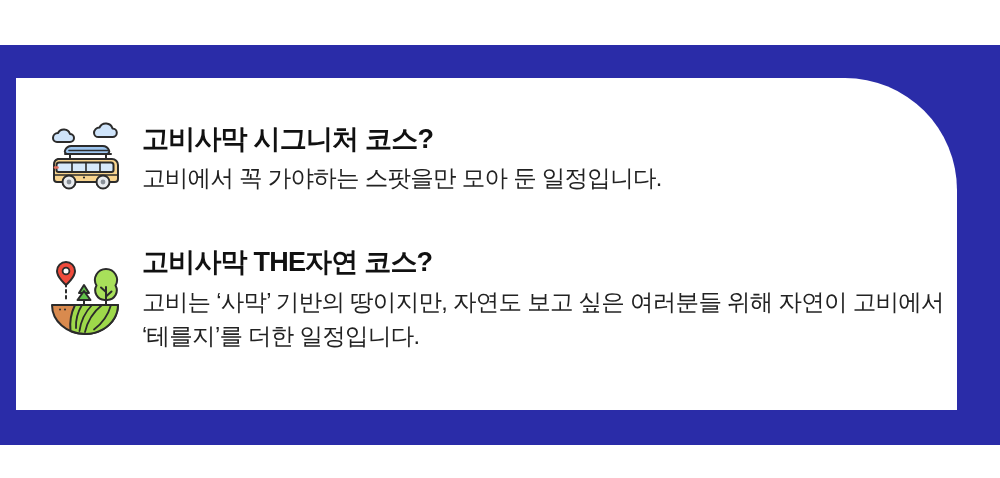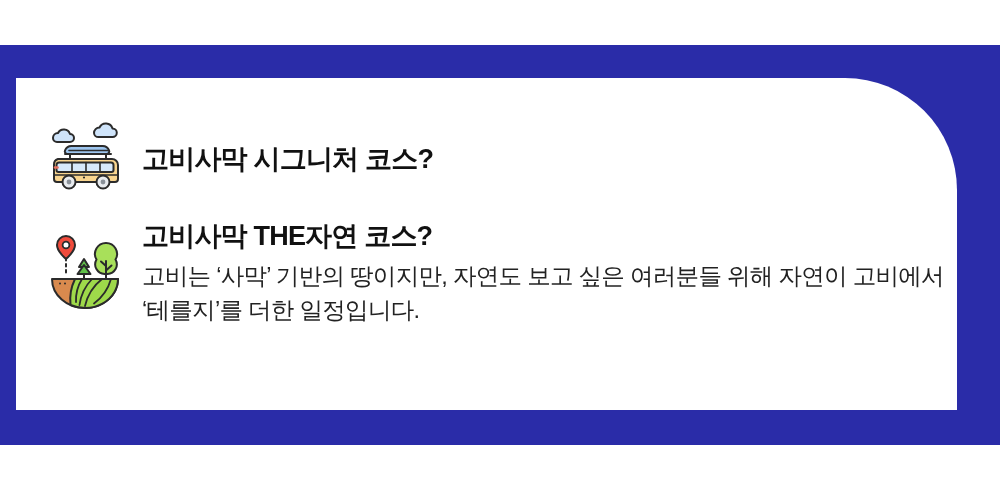--- a/index.html
+++ b/index.html
@@ -44,21 +44,21 @@
     left: 30px;
     top: 40px;
     right: 10px;
   }
 
   .item {
     display: flex;
     align-items: center;
     gap: 18px;
   }
-  .item + .item { margin-top: 18px; }
+  .item + .item { margin-top: 44px; }
 
   .icon-wrap {
     flex: 0 0 auto;
     width: 78px;
     height: 78px;
     display: block;
     margin-top: 2px;
   }
   .icon-wrap svg { display: block; width: 78px; height: 78px; }
 
@@ -123,20 +123,21 @@
               <circle cx="57" cy="62" r="2.4" fill="#8a9199" stroke="none"></circle>
 
               <path d="M9 47.5 h2.5" stroke="#e8705f" stroke-width="2.6"></path>
 
               <circle cx="38" cy="57.5" r="1.1" fill="#2b2b2b" stroke="none"></circle>
             </g>
           </svg>
         </span>
         <div class="texts">
           <h3 class="item-title">고비사막 시그니처 코스?</h3>
+          <p class="item-desc">고비에서 꼭 가야하는 스팟을만 모아 둔 일정입니다.</p>
         </div>
       </div>
 
       <div class="item item--nature">
         <span class="icon-wrap">
           <svg viewBox="0 0 78 78" xmlns="http://www.w3.org/2000/svg">
             <g fill="none" stroke="#2b2b2b" stroke-width="2" stroke-linejoin="round" stroke-linecap="round">
 
               <path d="M20 25 v17" stroke="#2b2b2b" stroke-width="2" stroke-dasharray="2.5 3.5"></path>
 

